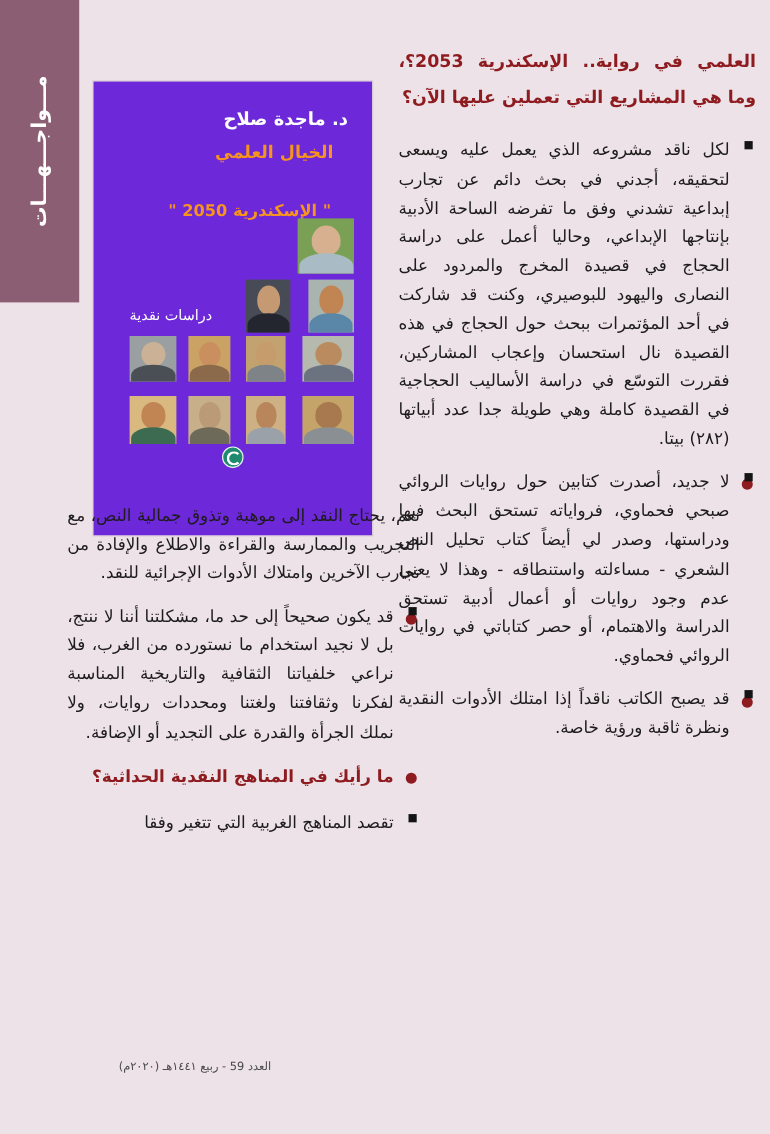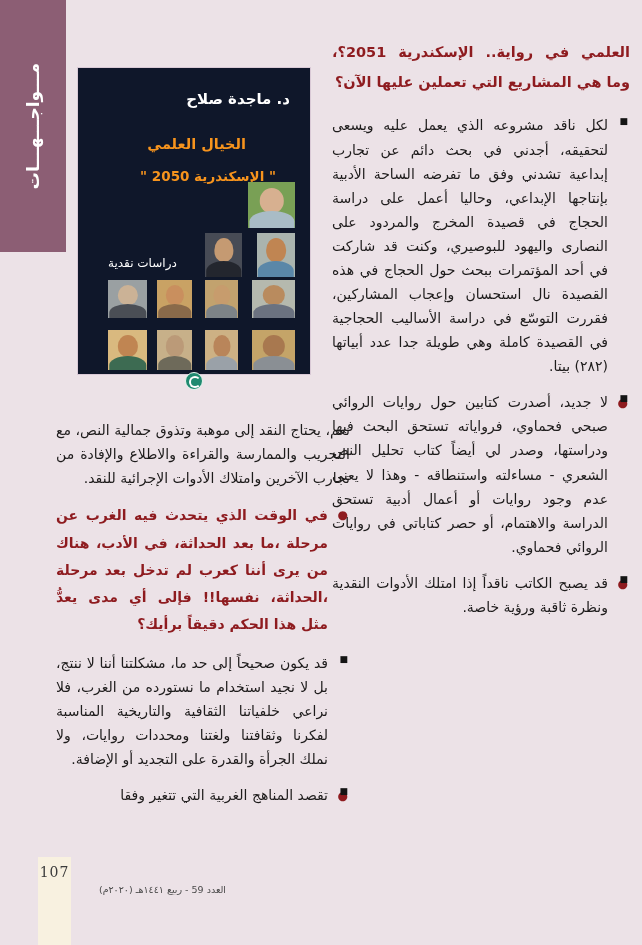--- a/index.html
+++ b/index.html
@@ -9,23 +9,23 @@
     font-family:"DejaVu Sans", sans-serif;
   }
   
   .side-tab{position:absolute; left:0; top:0; width:66px; height:252px; background:#8c5e74;}
   .side-tab .vwrap{position:absolute; inset:0; display:flex; align-items:center; justify-content:center;}
   .side-tab .vtext{
     transform:rotate(-90deg); white-space:nowrap; color:#ffffff;
     font-size:17px; font-weight:bold; letter-spacing:1px;
   }
   
-  .cover{position:absolute; left:78px; top:68px; width:232px; height:306px; background:#0f172a; box-shadow:0 0 0 1px #d9c9d6;}
+  .cover{position:absolute; left:78px; top:68px; width:232px; height:378px; background:#6d28d9; box-shadow:0 0 0 1px #d9c9d6;}
   .cover .author{position:absolute; top:22px; right:20px; color:#ffffff; font-weight:bold; font-size:15px; direction:rtl;}
-  .cover .t1{position:absolute; top:52px; right:64px; color:#f7941d; font-weight:bold; font-size:14.5px; direction:rtl;margin-top:16px;}
+  .cover .t1{position:absolute; top:52px; right:32px; color:#f7941d; font-weight:bold; font-size:14.5px; direction:rtl;}
   .cover .t2{position:absolute; top:76px; right:26px; color:#f7941d; font-weight:bold; font-size:14.5px; direction:rtl;}
   .cover .t3{position:absolute; top:100px; right:34px; color:#f7941d; font-weight:bold; font-size:13.5px; direction:rtl;}
   .cover .series{position:absolute; top:188px; left:30px; color:#ffffff; font-weight:normal; font-size:12px; direction:rtl;}
   
   .face{position:absolute; overflow:hidden; background:var(--bg,#c8a06a);}
   .face::before{content:""; position:absolute; left:50%; top:12%; width:52%; height:55%;
     transform:translateX(-50%); border-radius:50% 50% 46% 46%; background:var(--skin,#c49a72);}
   .face::after{content:""; position:absolute; left:50%; bottom:-10%; width:96%; height:46%;
     transform:translateX(-50%); border-radius:50% 50% 0 0; background:var(--suit,#3a3f48);}
   .p1 {left:170px; top:114px; width:47px; height:46px; --bg:#79a055; --suit:#a9bcc6; --skin:#d7b090;}
@@ -85,21 +85,21 @@
     <div class="face p7"></div>
     <div class="face p8"></div>
     <div class="face p9"></div>
     <div class="face p10"></div>
     <div class="face p11"></div>
     <div class="logo"></div>
   </div>
 
   <div class="col col-right">
     <div class="q-lead">
-      <span>العلمي في رواية.. الإسكندرية 2051؟، وما هي المشاريع التي تعملين عليها الآن؟</span>
+      <span>العلمي في رواية.. الإسكندرية 2053؟، وما هي المشاريع التي تعملين عليها الآن؟</span>
     </div>
     <div class="block indent">
       <span class="bullet">■</span>
       <span>لكل ناقد مشروعه الذي يعمل عليه ويسعى لتحقيقه، أجدني في بحث دائم عن تجارب إبداعية تشدني وفق ما تفرضه الساحة الأدبية بإنتاجها الإبداعي، وحاليا أعمل على دراسة الحجاج في قصيدة المخرج والمردود على النصارى واليهود للبوصيري، وكنت قد شاركت في أحد المؤتمرات ببحث حول الحجاج في هذه القصيدة نال استحسان وإعجاب المشاركين، فقررت التوسّع في دراسة الأساليب الحجاجية في القصيدة كاملة وهي طويلة جدا عدد أبياتها (٢٨٢) بيتا.</span>
     </div>
     <div class="block indent q">
       <span class="bullet">●</span>
     </div>
     <div class="block indent">
       <span class="bullet">■</span>
@@ -113,33 +113,30 @@
       <span>قد يصبح الكاتب ناقداً إذا امتلك الأدوات النقدية ونظرة ثاقبة ورؤية خاصة.</span>
     </div>
   </div>
 
   <div class="col col-left">
     <div class="block">
       <span>نعم، يحتاج النقد إلى موهبة وتذوق جمالية النص، مع التجريب والممارسة والقراءة والاطلاع والإفادة من تجارب الآخرين وامتلاك الأدوات الإجرائية للنقد.</span>
     </div>
     <div class="block indent q">
       <span class="bullet">●</span>
-      <span>في الوقت الذي يتحدث فيه الغرب عن مرحلة ،ما بعد الحداثة، في الأدب، هناك من يرى أننا كعرب لم تدخل بعد مرحلة ،الحداثة، نفسها!! فإلى أي مدى يعدُّ مثل هذا الحكم دقيقاً برأيك؟</span>
     </div>
     <div class="block indent">
       <span class="bullet">■</span>
       <span>قد يكون صحيحاً إلى حد ما، مشكلتنا أننا لا ننتج، بل لا نجيد استخدام ما نستورده من الغرب، فلا نراعي خلفياتنا الثقافية والتاريخية المناسبة لفكرنا وثقافتنا ولغتنا ومحددات روايات، ولا نملك الجرأة والقدرة على التجديد أو الإضافة.</span>
     </div>
     <div class="block indent q">
       <span class="bullet">●</span>
+      <span>ما رأيك في المناهج النقدية الحداثية؟</span>
     </div>
     <div class="block indent">
       <span class="bullet">■</span>
       <span>تقصد المناهج الغربية التي تتغير وفقا</span>
     </div>
   </div>
 
-  <div class="pagenum-box">
-    <span class="pagenum">107</span>
-  </div>
   <div class="issue">العدد 59 - ربيع ١٤٤١هـ (٢٠٢٠م)</div>
 
 </div>
 
 </body></html>

